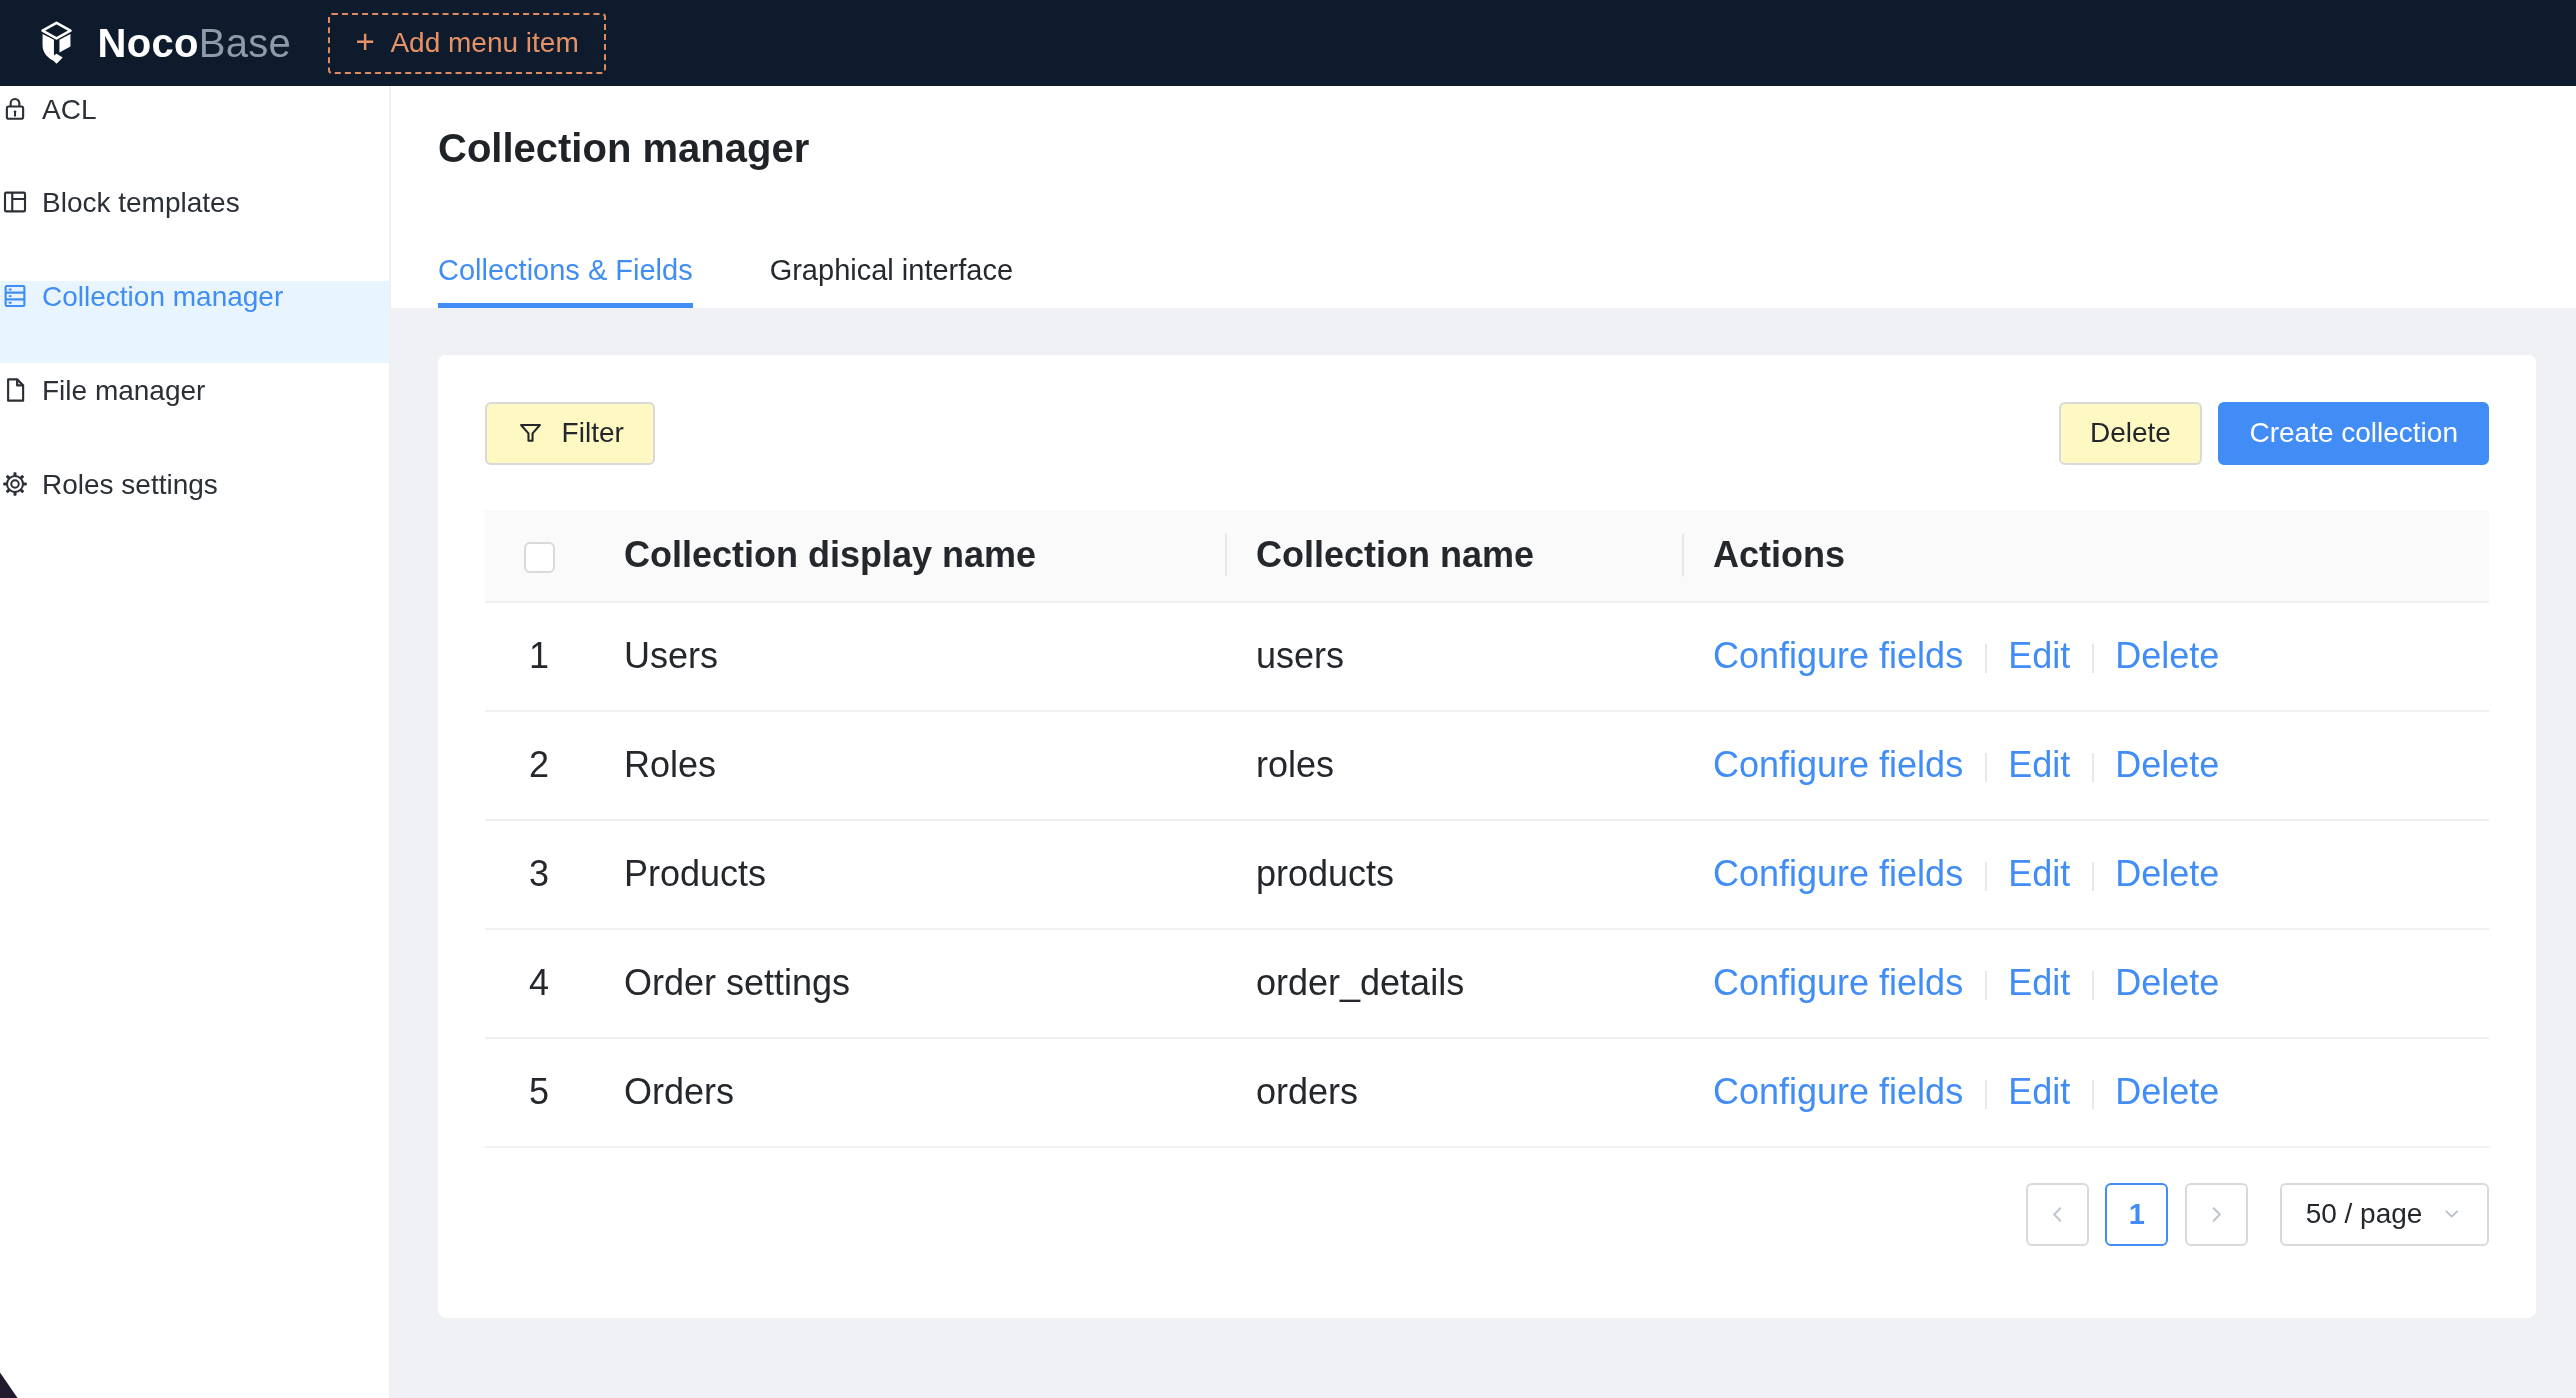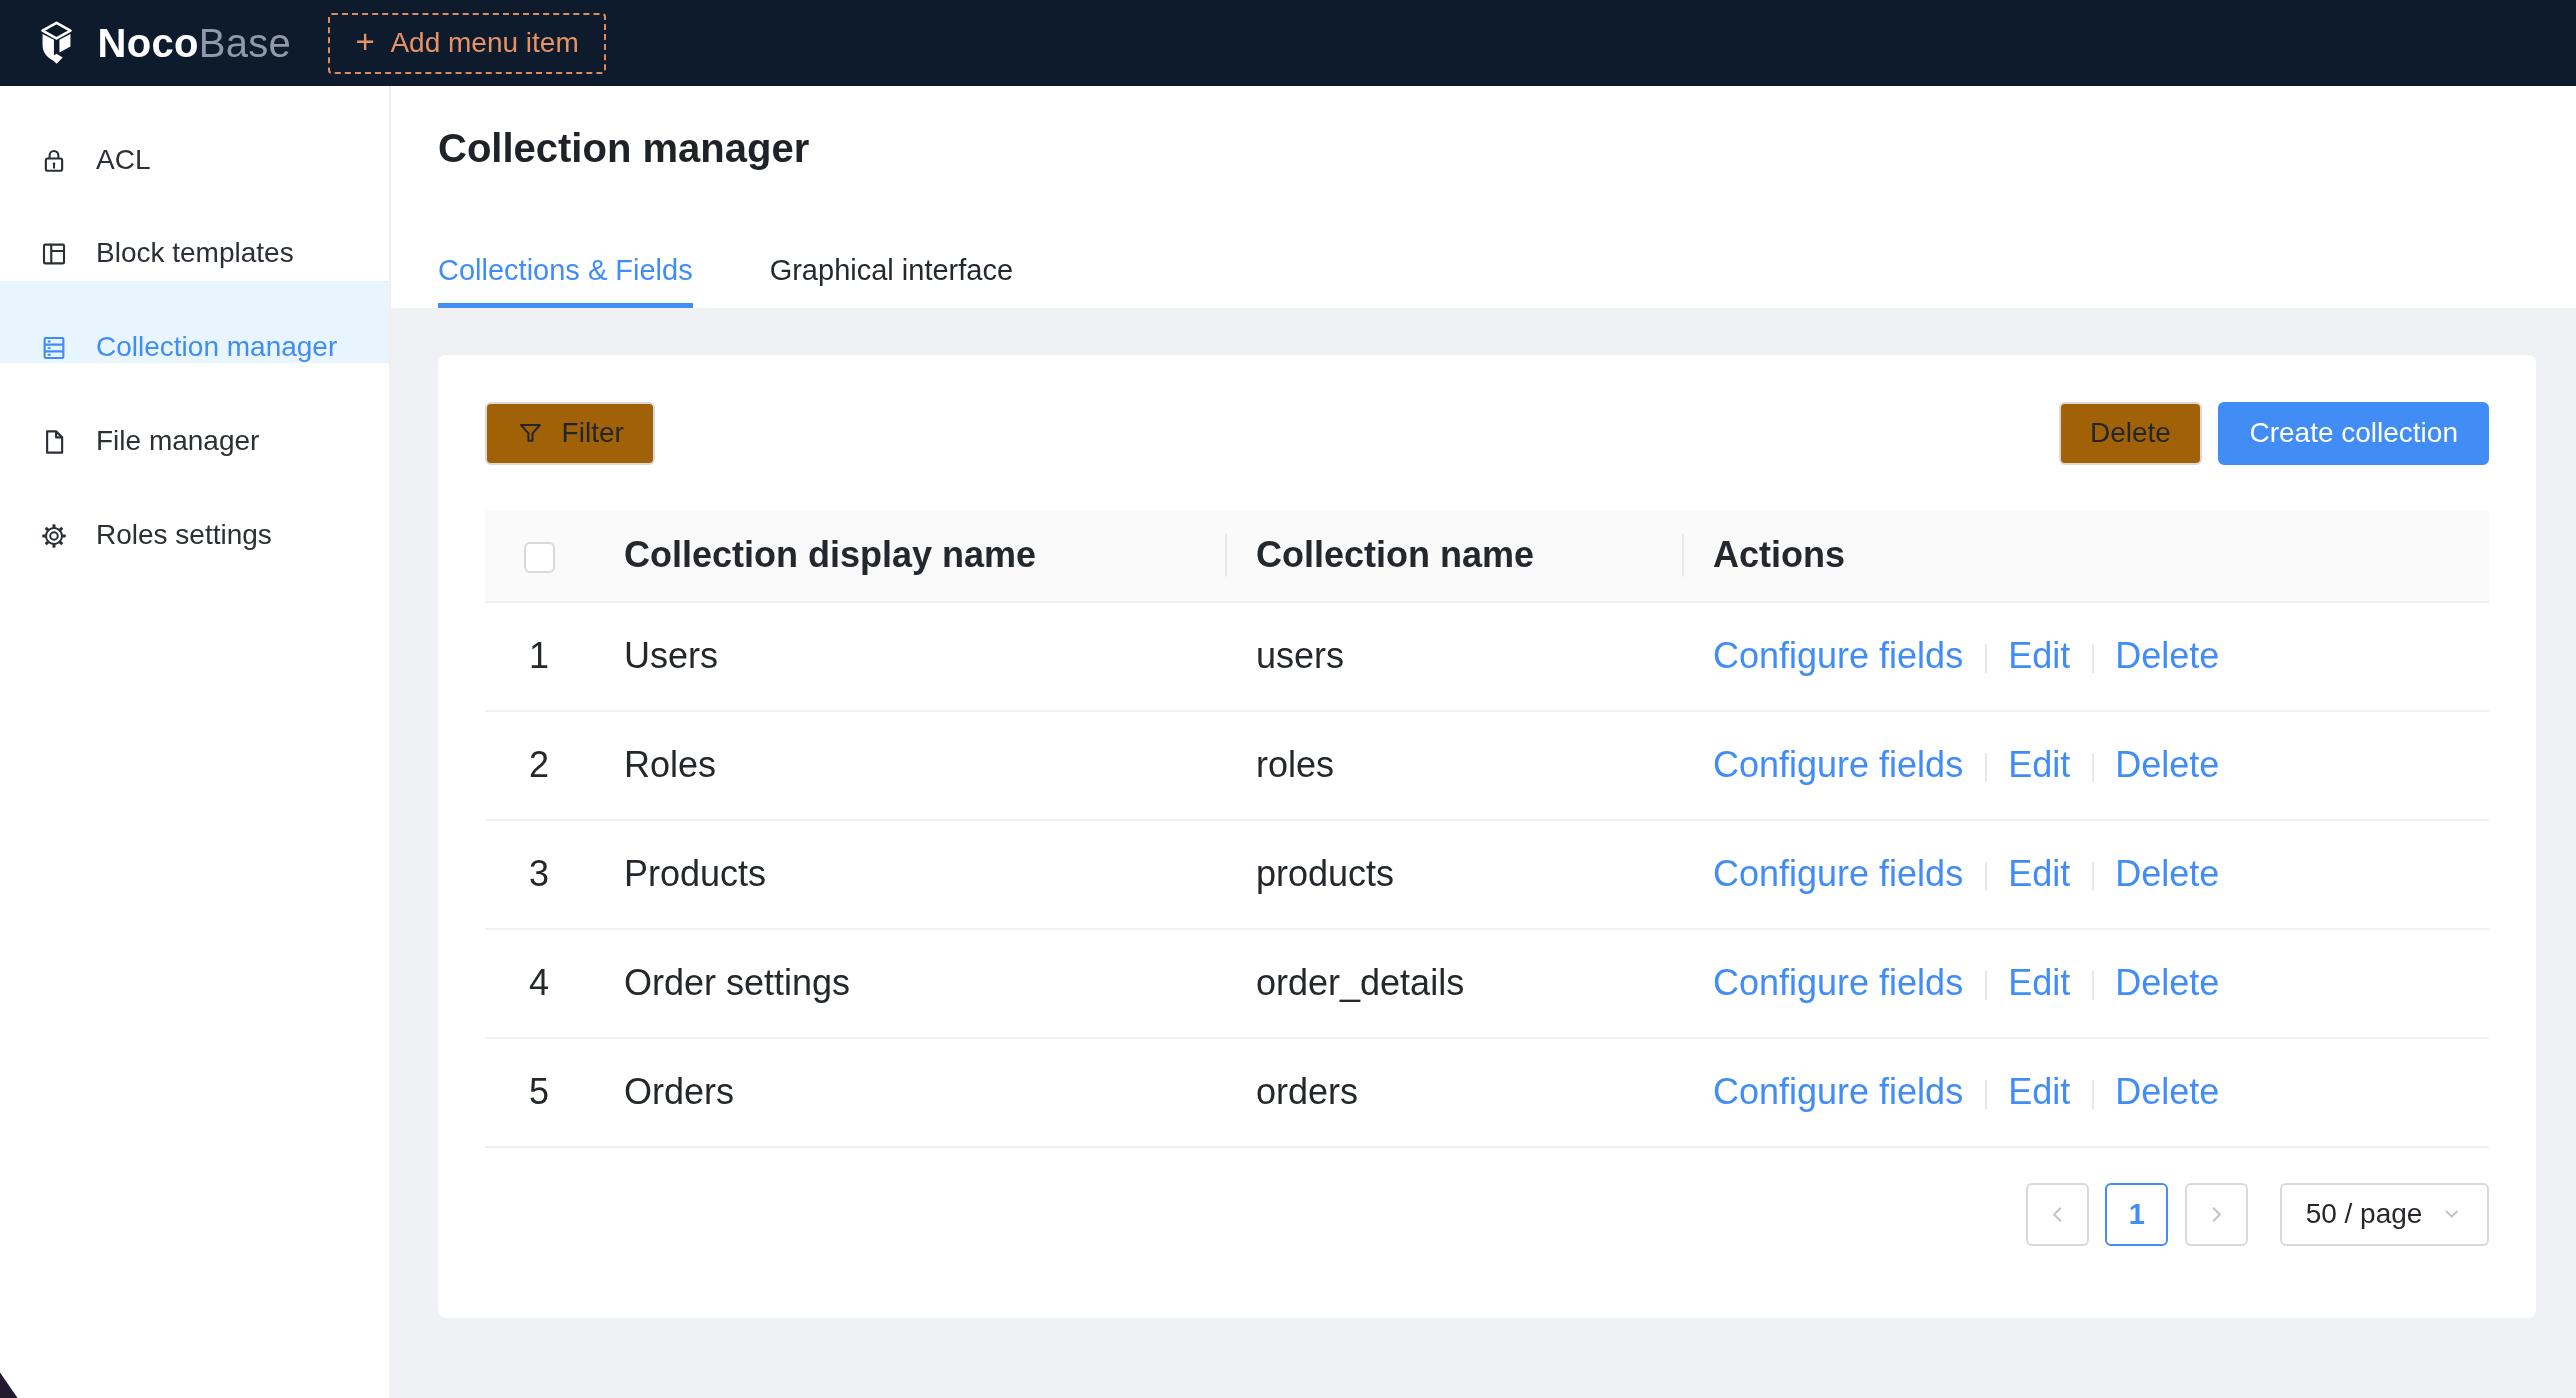--- a/index.html
+++ b/index.html
@@ -19,40 +19,40 @@
   .nav-right { margin-left:auto; display:flex; align-items:center; height:100%; }
   .nav-icon-btn { width:96px; height:86px; display:flex; align-items:center; justify-content:center;
     background:transparent; border:none; color:#a7afbc; cursor:pointer; }
   .nav-icon-btn svg { width:35px; height:35px; }
   .nav-icon-btn.active { background:#ed8c62; color:#ffffff; }
   .user-name { color:#c5cad3; font-size:29px; margin:0 84px 0 27px; cursor:pointer; }
 
   
   .layout { display:flex; height:1312px; }
   .sidebar { width:391px; background:#ffffff; border-right:2px solid #f0f0f0; padding-top:7.8px; flex:none; }
-  .side-item { height:82px; margin-bottom:11.7px; display:flex; align-items:flex-end; padding-left:39px;
-    gap:27px; font-size:28px; color:#2b2f36; cursor:pointer; }
+  .side-item { height:82px; margin-bottom:11.7px; display:flex; align-items:flex-start; 
+    gap:12px; font-size:28px; color:#2b2f36; cursor:pointer; }
   .side-item svg { width:30px; height:30px; flex:none; }
   .side-item.active { background:#e8f4fe; color:#3f8df5; }
 
   .content { flex:1; background:#eff1f4; display:flex; flex-direction:column; }
   .page-header { background:#ffffff; padding:37px 47px 0; }
   .page-title { font-size:40px; font-weight:700; color:#1f2226; line-height:51px; }
   .tabs { display:flex; gap:77px; margin-top:80px; }
   .tab { font-size:29px; line-height:33px; padding-bottom:15.6px; color:#24292e; cursor:pointer;
     border-bottom:5.9px solid transparent; }
   .tab.active { color:#3f8df5; border-bottom-color:#3f8df5; }
 
   .page-body { padding:47px 41px 0 47px; flex:1; }
   .card { background:#ffffff; border-radius:7.8px; padding:47px; min-height:963px; }
 
   
   .toolbar { display:flex; align-items:center; margin-bottom:45px; }
   .btn { height:63px; display:inline-flex; align-items:center; justify-content:center; gap:16.6px;
-    padding:0 29px; font-size:28px; border:2px solid #d9d9d9; background:#a16207; color:#23272c;
+    padding:0 29px; font-size:28px; border:2px solid #d9d9d9; background:#fef9c3; color:#23272c;
     border-radius:5.9px; cursor:pointer; font-family:inherit; }
   .btn svg { width:29px; height:29px; }
   .btn-primary { background:#418df5; border-color:#418df5; color:#ffffff; }
   .toolbar-right { margin-left:auto; display:flex; gap:16.6px; }
 
   
   table { width:100%; border-collapse:collapse; font-size:36px; color:#24272b; table-layout:fixed; }
   thead th { background:#fafafa; height:92px; font-weight:700; text-align:left; padding:0 31px;
     position:relative; border-bottom:2px solid #f0f0f0; }
   th.sep::before { content:""; position:absolute; left:0; top:50%; transform:translateY(-50%);

